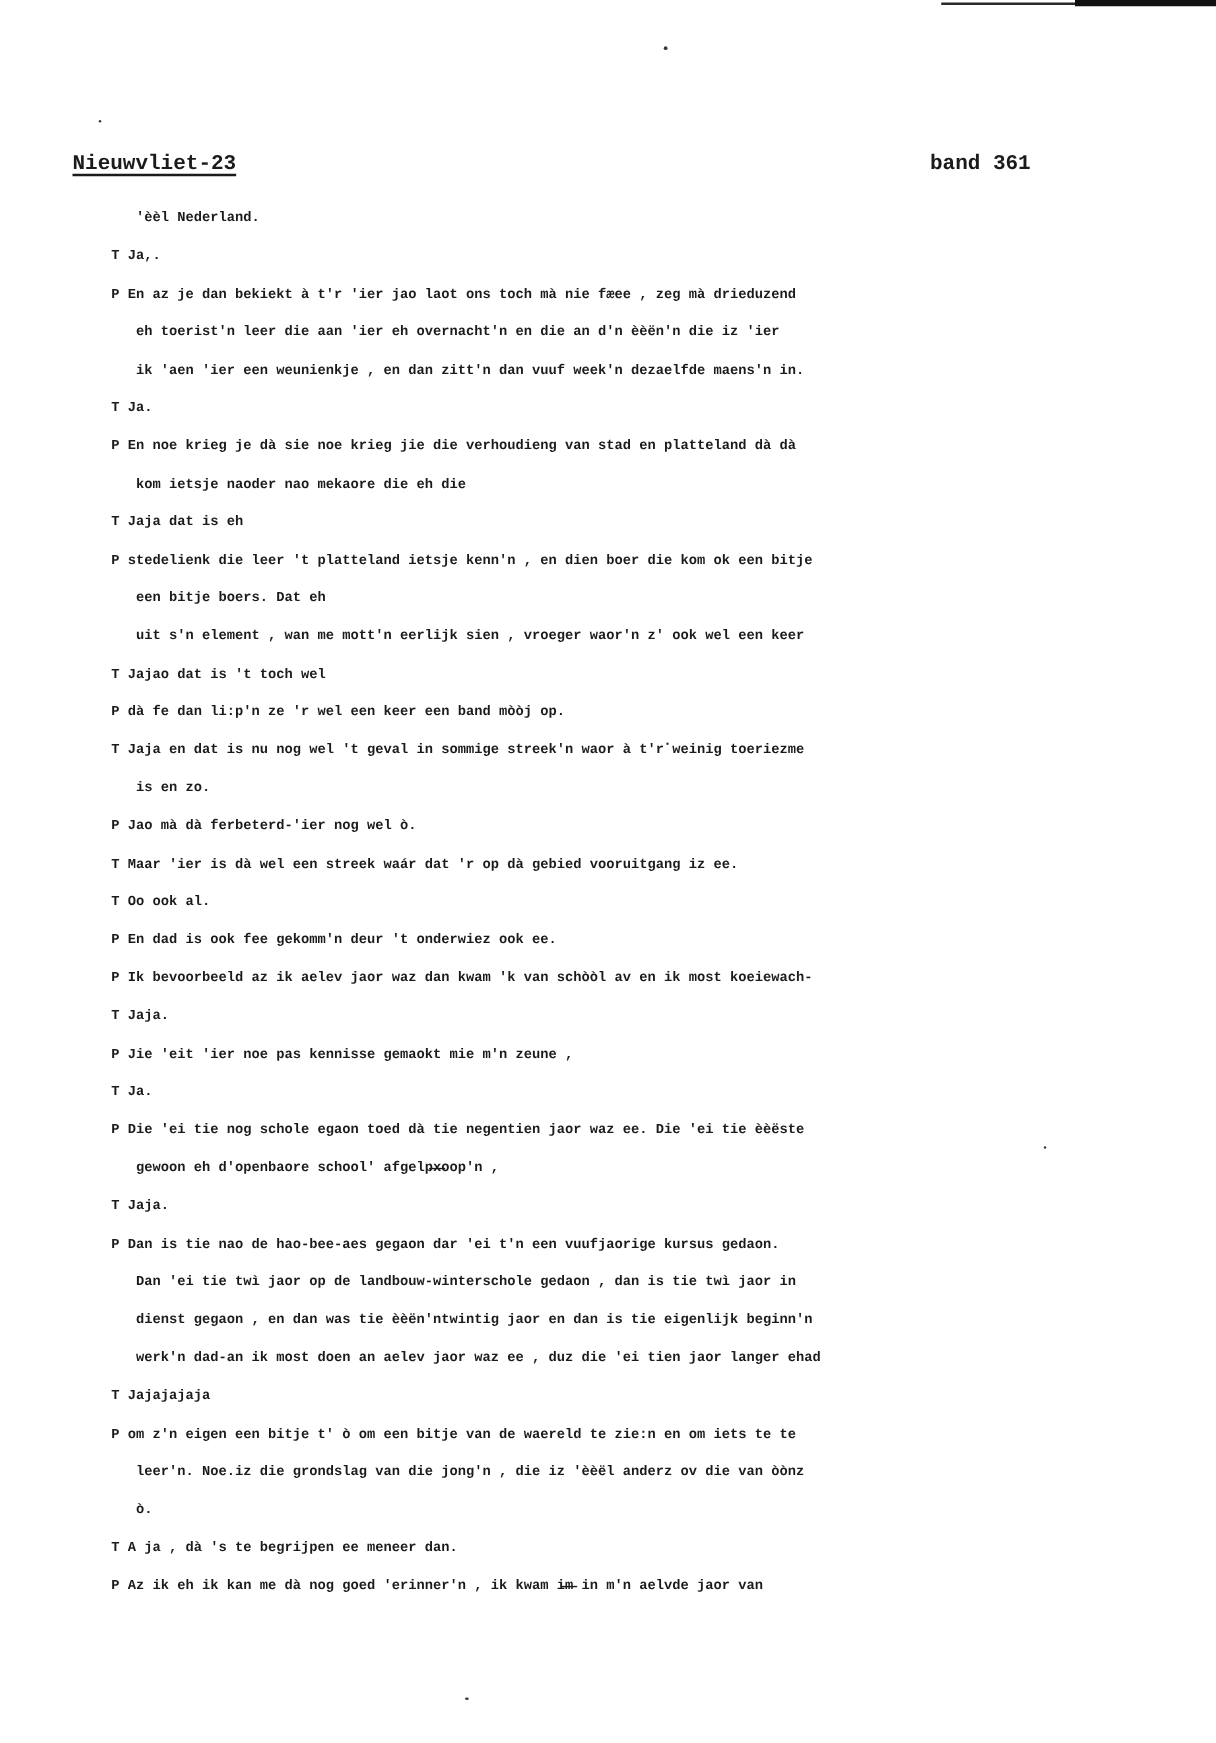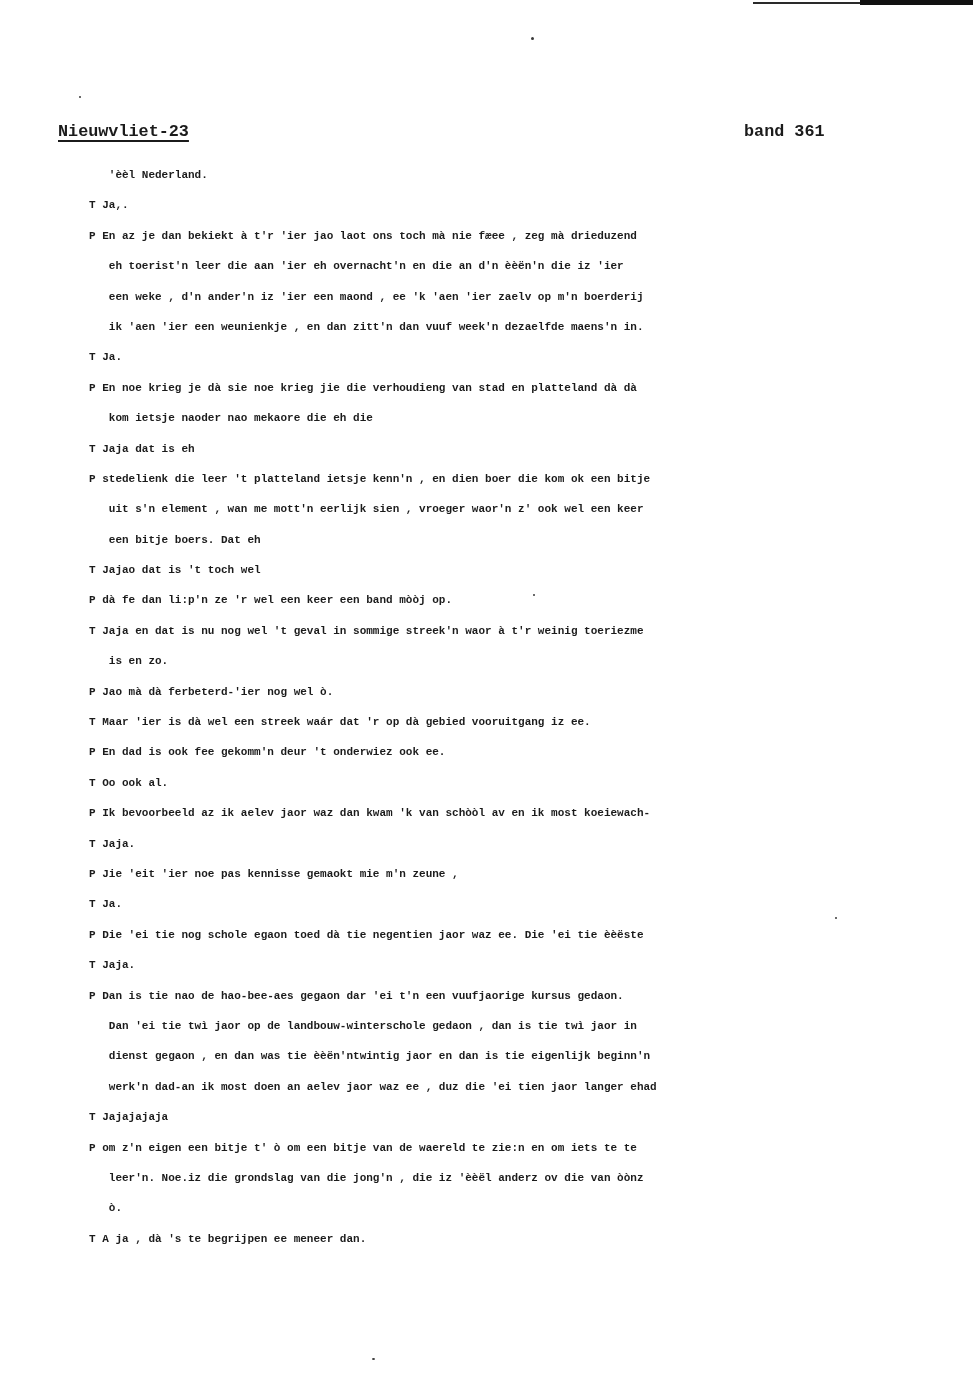--- a/index.html
+++ b/index.html
@@ -89,47 +89,48 @@
   <div class="doc-header">
     <span class="doc-title">Nieuwvliet-23</span>
     <span class="band-label">band 361</span>
   </div>
 
   <div class="transcript">
       <div class="line">   'èèl Nederland.</div>
       <div class="line">T Ja,.</div>
       <div class="line">P En az je dan bekiekt à t'r 'ier jao laot ons toch mà nie fæee , zeg mà drieduzend</div>
       <div class="line">   eh toerist'n leer die aan 'ier eh overnacht'n en die an d'n èèën'n die iz 'ier</div>
-      <div class="line">   een weke , d'n ander'n iz 'ier een maond , ee 'k 'aen 'ier zaelv op m'n boerderij</div>
       <div class="line">   ik 'aen 'ier een weunienkje , en dan zitt'n dan vuuf week'n dezaelfde maens'n in.</div>
       <div class="line">T Ja.</div>
       <div class="line">P En noe krieg je dà sie noe krieg jie die verhoudieng van stad en platteland dà dà</div>
       <div class="line">   kom ietsje naoder nao mekaore die eh die</div>
       <div class="line">T Jaja dat is eh</div>
       <div class="line">P stedelienk die leer 't platteland ietsje kenn'n , en dien boer die kom ok een bitje</div>
+      <div class="line">   een bitje boers. Dat eh</div>
       <div class="line">   uit s'n element , wan me mott'n eerlijk sien , vroeger waor'n z' ook wel een keer</div>
-      <div class="line">   een bitje boers. Dat eh</div>
       <div class="line">T Jajao dat is 't toch wel</div>
       <div class="line">P dà fe dan li:p'n ze 'r wel een keer een band mòòj op.</div>
       <div class="line">T Jaja en dat is nu nog wel 't geval in sommige streek'n waor à t'r weinig toeriezme</div>
       <div class="line">   is en zo.</div>
       <div class="line">P Jao mà dà ferbeterd-'ier nog wel ò.</div>
       <div class="line">T Maar 'ier is dà wel een streek waár dat 'r op dà gebied vooruitgang iz ee.</div>
+      <div class="line">T Oo ook al.</div>
       <div class="line">P En dad is ook fee gekomm'n deur 't onderwiez ook ee.</div>
-      <div class="line">T Oo ook al.</div>
       <div class="line">P Ik bevoorbeeld az ik aelev jaor waz dan kwam 'k van schòòl av en ik most koeiewach-</div>
       <div class="line">T Jaja.</div>
       <div class="line">P Jie 'eit 'ier noe pas kennisse gemaokt mie m'n zeune ,</div>
       <div class="line">T Ja.</div>
       <div class="line">P Die 'ei tie nog schole egaon toed dà tie negentien jaor waz ee. Die 'ei tie èèëste</div>
+      <div class="line">   gewoon eh d'openbaore school' afgelp̶x̶oop'n ,</div>
       <div class="line">T Jaja.</div>
       <div class="line">P Dan is tie nao de hao-bee-aes gegaon dar 'ei t'n een vuufjaorige kursus gedaon.</div>
       <div class="line">   Dan 'ei tie twì jaor op de landbouw-winterschole gedaon , dan is tie twì jaor in</div>
       <div class="line">   dienst gegaon , en dan was tie èèën'ntwintig jaor en dan is tie eigenlijk beginn'n</div>
       <div class="line">   werk'n dad-an ik most doen an aelev jaor waz ee , duz die 'ei tien jaor langer ehad</div>
       <div class="line">T Jajajajaja</div>
       <div class="line">P om z'n eigen een bitje t' ò om een bitje van de waereld te zie:n en om iets te te</div>
       <div class="line">   leer'n. Noe.iz die grondslag van die jong'n , die iz 'èèël anderz ov die van òònz</div>
       <div class="line">   ò.</div>
       <div class="line">T A ja , dà 's te begrijpen ee meneer dan.</div>
+      <div class="line">P Az ik eh ik kan me dà nog goed 'erinner'n , ik kwam i̶m̶ in m'n aelvde jaor van</div>
     </div>
 
 </div>
 
 </body></html>

